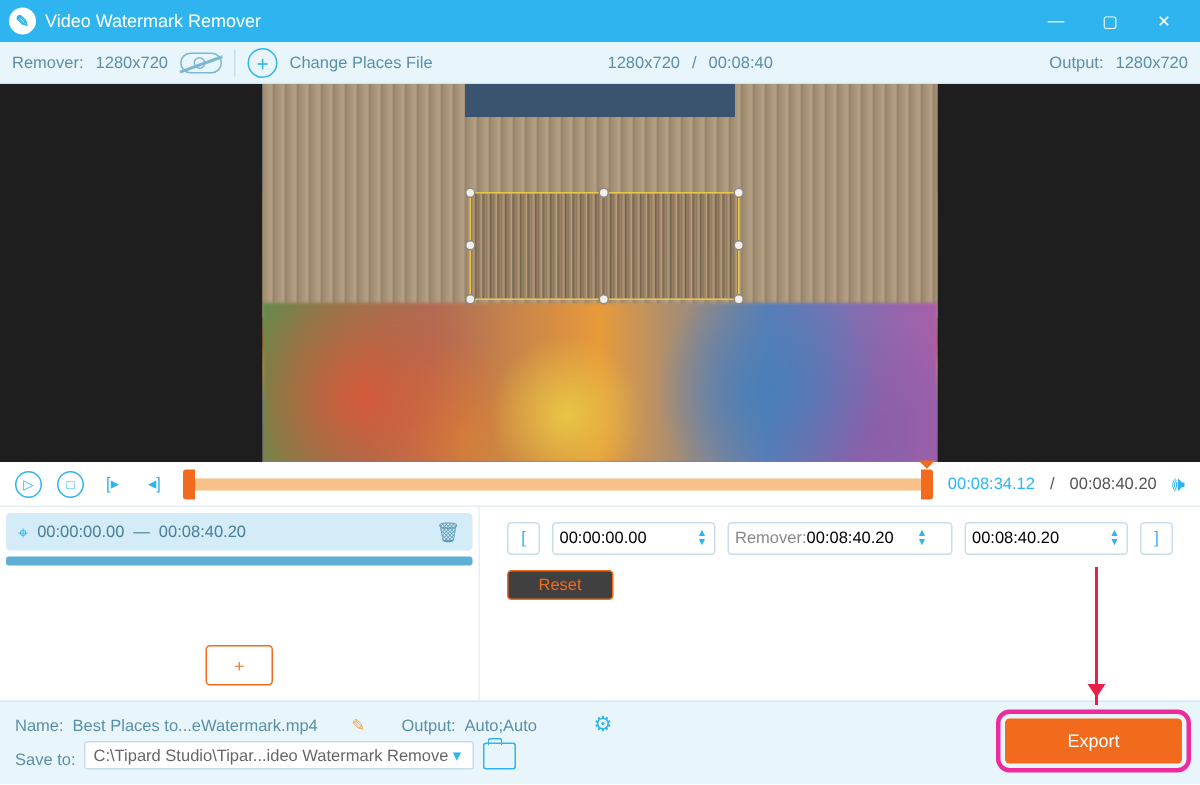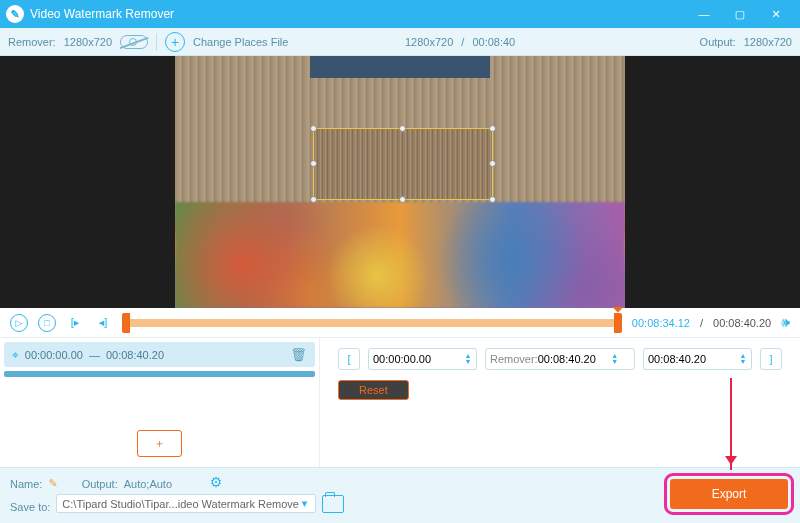--- a/index.html
+++ b/index.html
@@ -176,20 +176,21 @@
     <div class="row">
       <button class="reset-btn">Reset</button>
     </div>
   </div>
 </div>
 
 <div class="bottom">
   <div class="arrow-annot"></div>
   <div class="brow">
     <span>Name:</span>
+    <input class="txt" value="Best Places to...eWatermark.mp4" style="">
     <span class="pencil">✎</span>
     <span style="width:12px"></span>
     <span>Output:</span>
     <input class="txt" style="width: 80px;" value="Auto;Auto">
     <span class="gear">⚙</span>
   </div>
   <div class="brow">
     <span>Save to:</span>
     <div class="pathbox">
       <input value="C:\Tipard Studio\Tipar...ideo Watermark Remover" style="">

